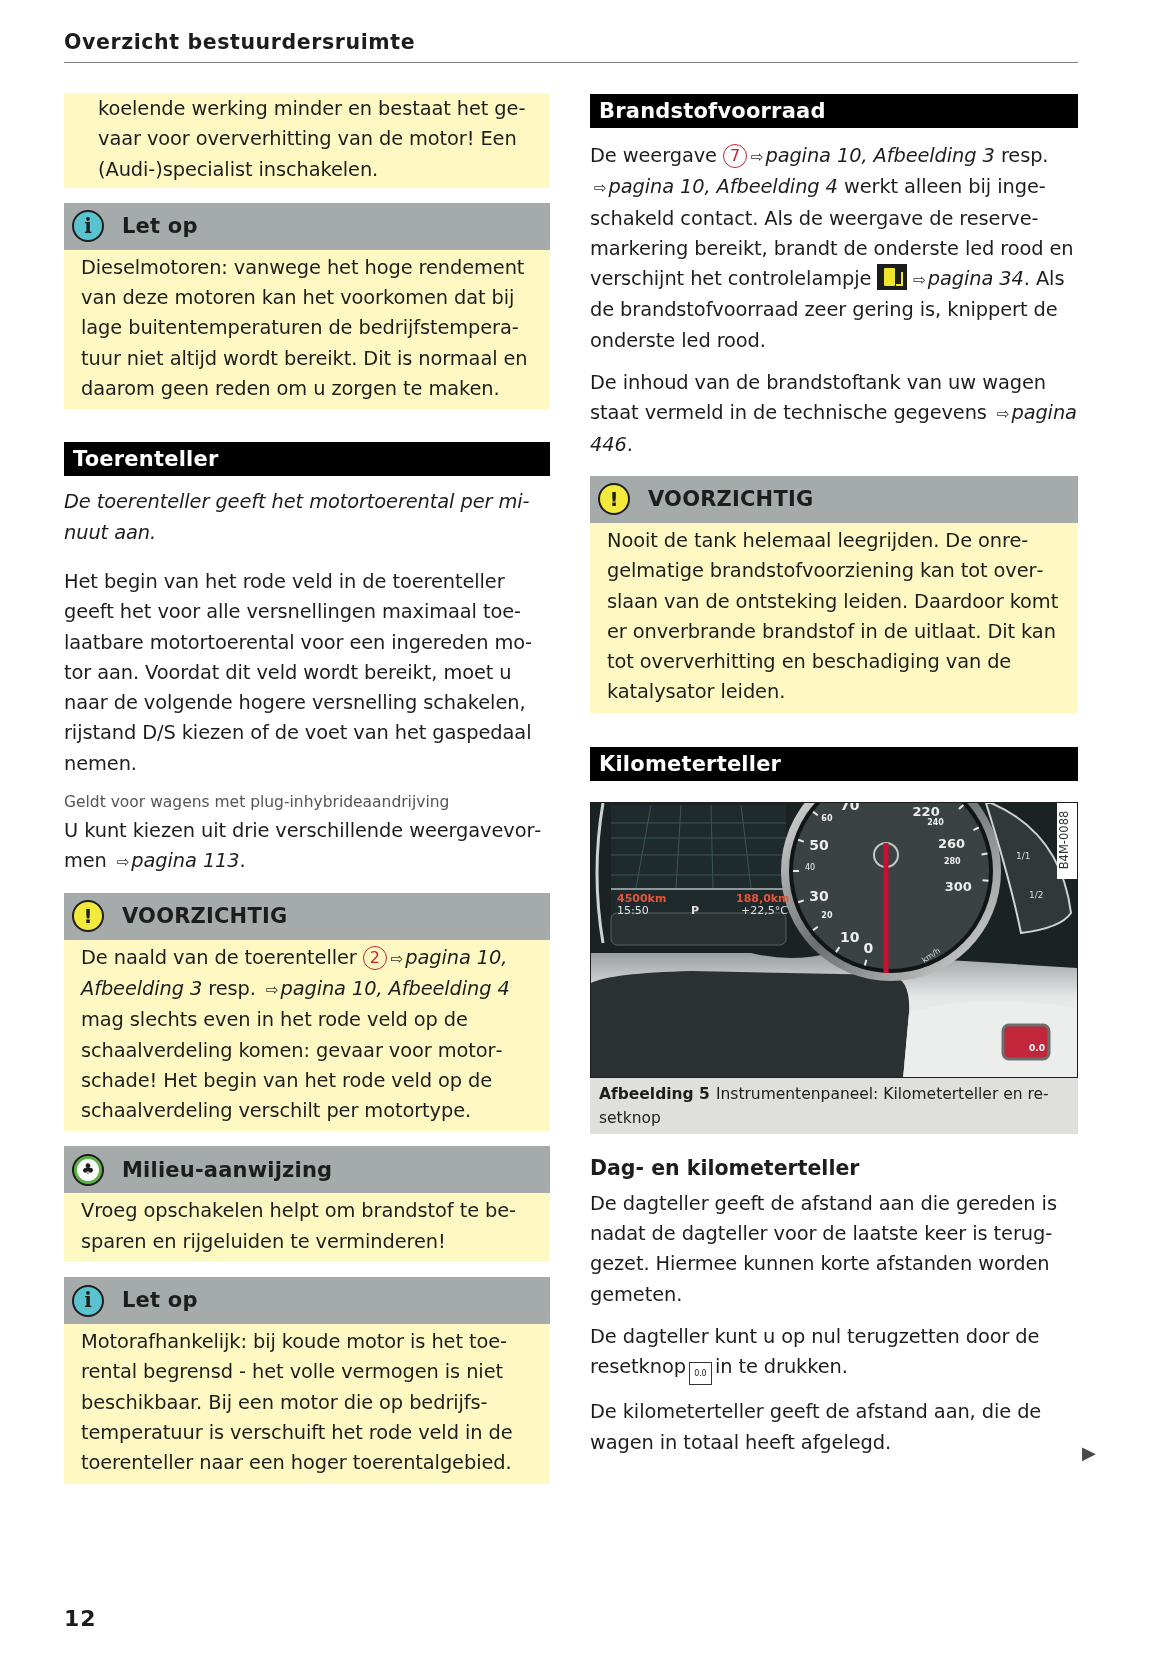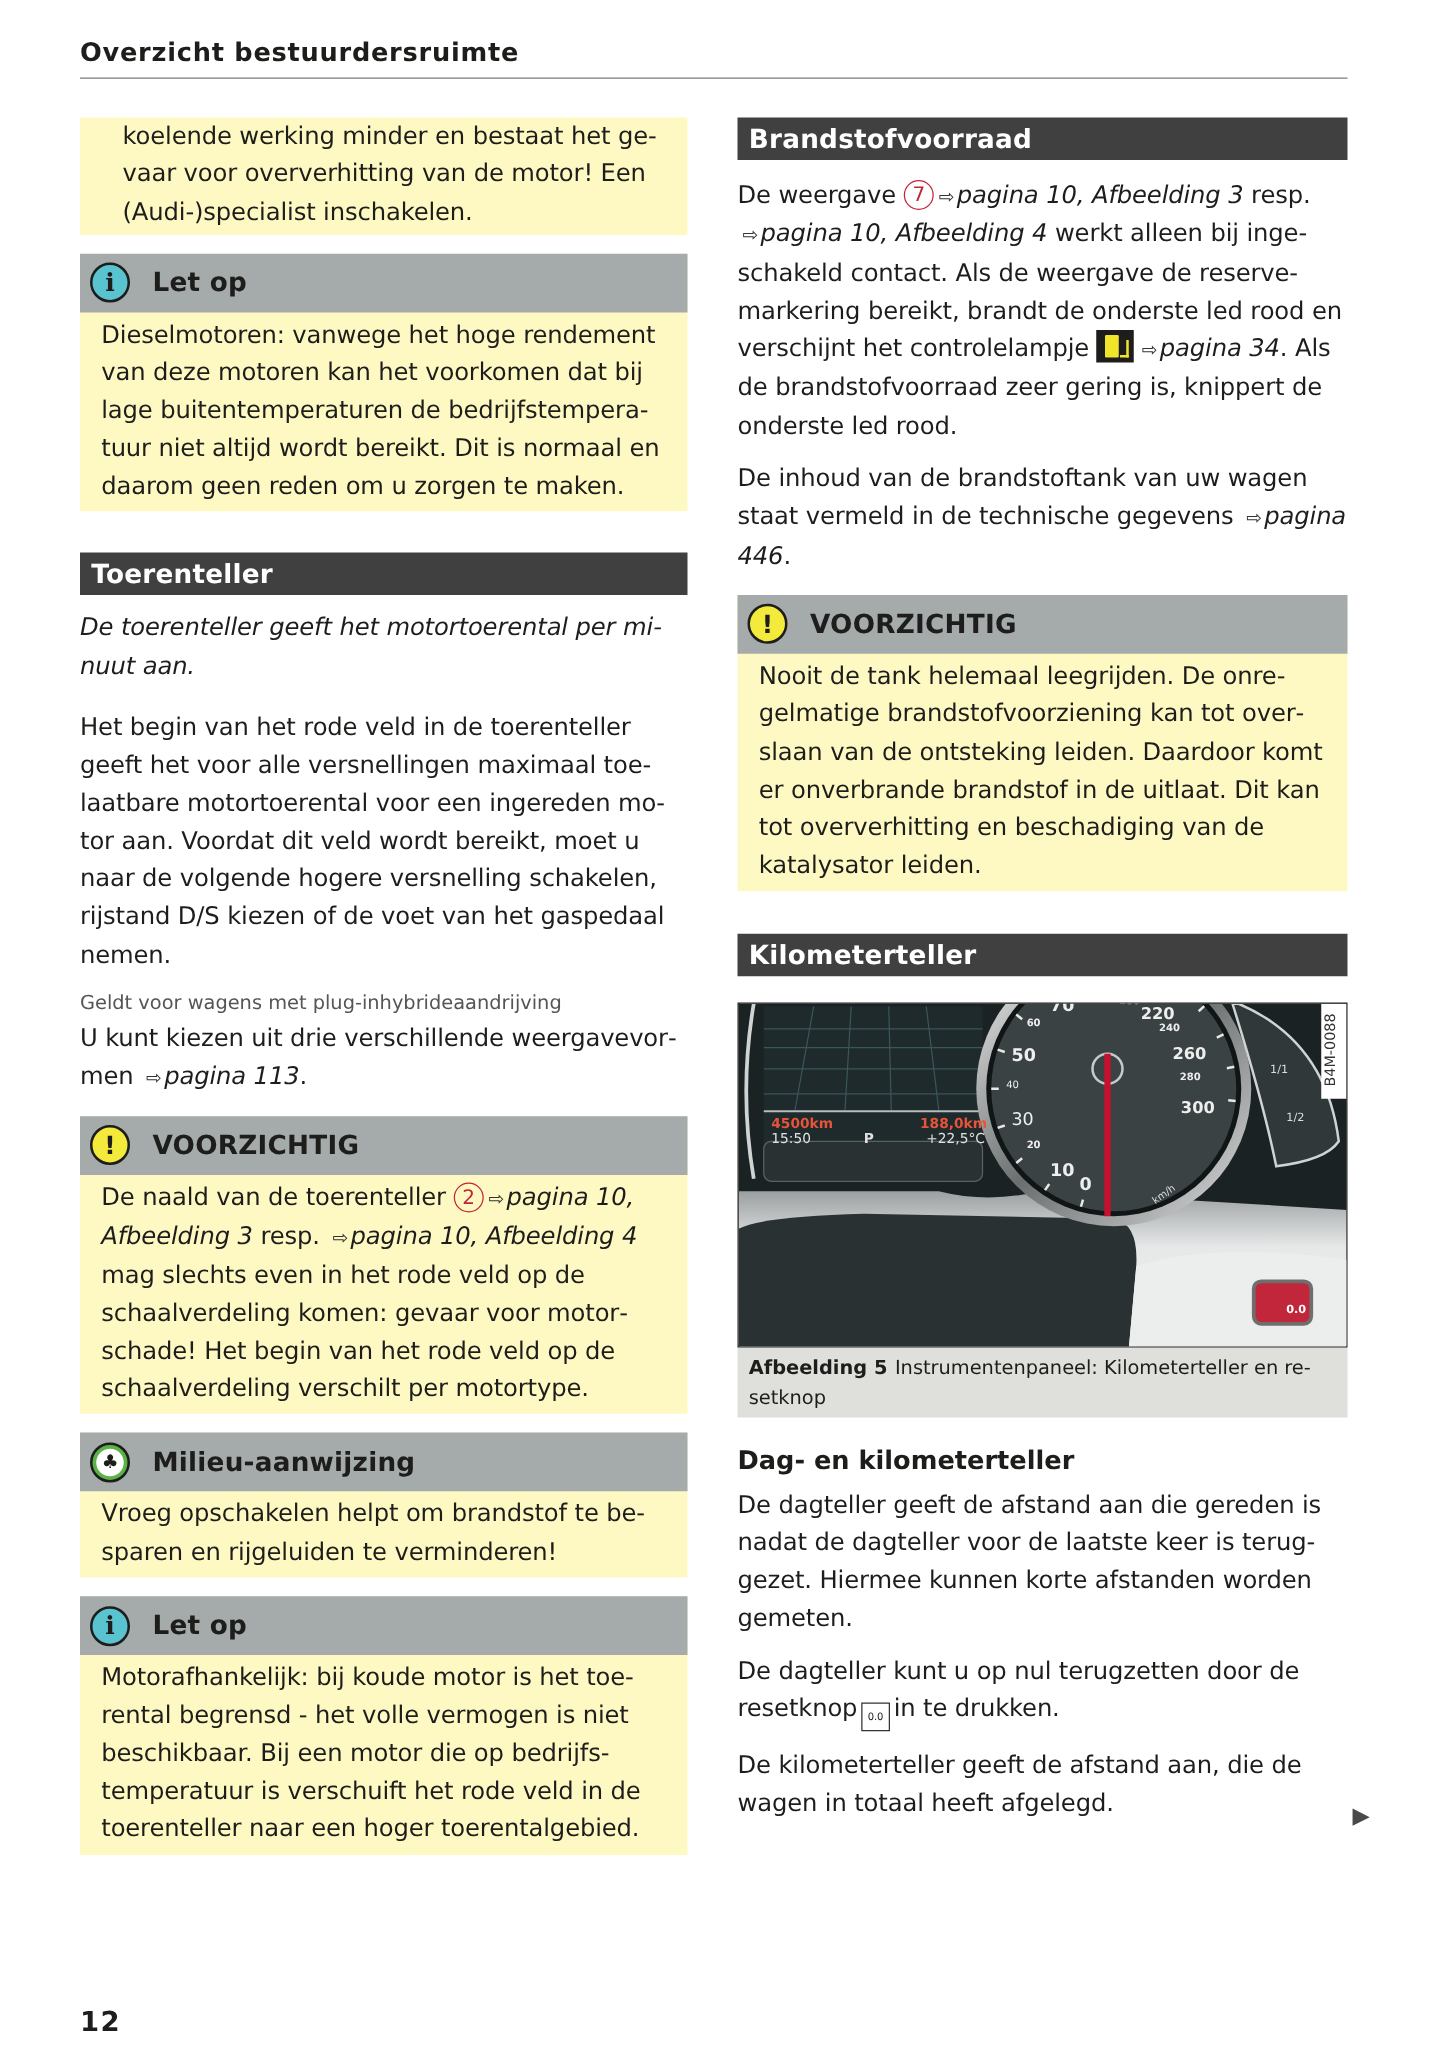--- a/index.html
+++ b/index.html
@@ -28,21 +28,21 @@
     background: #a5aaaa; height: 47px; display: flex; align-items: center;
     padding-left: 8px; font-weight: bold; font-size: 21px; color: #1d1d1b;
   }
   .box-head .title { margin-left: 18px; letter-spacing: 0.2px; }
   .ico { width: 32px; height: 32px; border-radius: 50%; box-sizing: border-box; display: flex; align-items: center; justify-content: center; font-weight: bold; }
   .ico-info { border: 2.5px solid #1d1d1b; background: #59c3cf; font-family: "DejaVu Serif", serif; font-size: 20px; }
   .ico-warn { border: 2.5px solid #1d1d1b; background: #f3ea3c; font-size: 20px; }
   .ico-env { border: 2.5px solid #1d1d1b; background: #5bb347; }
   .ico-env .inner { width: 22px; height: 22px; border-radius: 50%; background: #fff; display: flex; align-items: center; justify-content: center; font-size: 15px; line-height: 1; color: #1d1d1b; }
   .sec-head {
-    background: #404040; color: #fff; height: 34px; font-weight: bold; font-size: 21px;
+    background: #000000; color: #fff; height: 34px; font-weight: bold; font-size: 21px;
     display: flex; align-items: center; padding-left: 9px; letter-spacing: 0.2px; text-align: center;
   }
   .ref-num {
     display: inline-block; width: 22px; height: 22px; border: 1.8px solid #c3243a; border-radius: 50%;
     color: #c3243a; font-size: 16px; line-height: 22px; text-align: center; vertical-align: 1px; box-sizing: content-box;
   }
   .arrow { font-size: 15px; color: #333; margin: 0 2px 0 4px; }
   .small-note { font-size: 15.5px; line-height: 22px; color: #555; }
   .fuel-lamp {
     display: inline-block; width: 30px; height: 26px; background: #1d1d1b; vertical-align: -5px; position: relative; margin-right: 2px;
@@ -236,21 +236,21 @@
     <div style="position:absolute;left:26px;top:89px;color:#e8543a;font-size:11px;font-weight:bold;">4500km</div>
     <div style="position:absolute;left:145px;top:89px;color:#e8543a;font-size:11px;font-weight:bold;">188,0km</div>
     <div style="position:absolute;left:26px;top:101px;color:#e0e0e0;font-size:11px;">15:50</div>
     <div style="position:absolute;left:100px;top:101px;color:#e0e0e0;font-size:11px;font-weight:bold;">P</div>
     <div style="position:absolute;left:150px;top:101px;color:#e0e0e0;font-size:11px;">+22,5°C</div>
     <div id="speed-left">
         <div style="position: absolute; color: rgb(238, 238, 238); font-weight: bold; font-size: 14px; left: 249.107px; top: -6.21615px;">70</div>
         <div style="position: absolute; color: rgb(238, 238, 238); font-weight: bold; font-size: 8px; left: 230.313px; top: 11.5851px;">60</div>
         <div style="position: absolute; color: rgb(238, 238, 238); font-weight: bold; font-size: 14px; left: 218.188px; top: 34.4553px;">50</div>
         <div style="position: absolute; color: rgb(238, 238, 238); font-weight: normal; font-size: 8px; left: 214px; top: 60px;">40</div>
-        <div style="position: absolute; color: rgb(238, 238, 238); font-weight: normal; font-size: 14px; left: 218.188px; top: 85.5447px;">30</div>
+        <div style="position: absolute; color: rgb(238, 238, 238); font-weight: bold; font-size: 14px; left: 218.188px; top: 85.5447px;">30</div>
         <div style="position: absolute; color: rgb(238, 238, 238); font-weight: bold; font-size: 8px; left: 230.313px; top: 108.415px;">20</div>
         <div style="position: absolute; color: rgb(238, 238, 238); font-weight: bold; font-size: 14px; left: 249.107px; top: 126.216px;">10</div>
         <div style="position: absolute; color: rgb(238, 238, 238); font-weight: bold; font-size: 14px; left: 272.6px; top: 137.085px;">0</div>
       </div>
     <div id="speed-right">
         <div style="position: absolute; color: rgb(238, 238, 238); font-weight: bold; font-size: 8px; left: 304.19px; top: -7.15754px;">200</div>
         <div style="position: absolute; color: rgb(238, 238, 238); font-weight: bold; font-size: 13px; left: 321.589px; top: 1.53557px;">220</div>
         <div style="position: absolute; color: rgb(238, 238, 238); font-weight: bold; font-size: 8px; left: 336.216px; top: 15.4055px;">240</div>
         <div style="position: absolute; color: rgb(238, 238, 238); font-weight: bold; font-size: 13px; left: 346.932px; top: 33.372px;">260</div>
         <div style="position: absolute; color: rgb(238, 238, 238); font-weight: bold; font-size: 8px; left: 352.901px; top: 54.0357px;">280</div>

